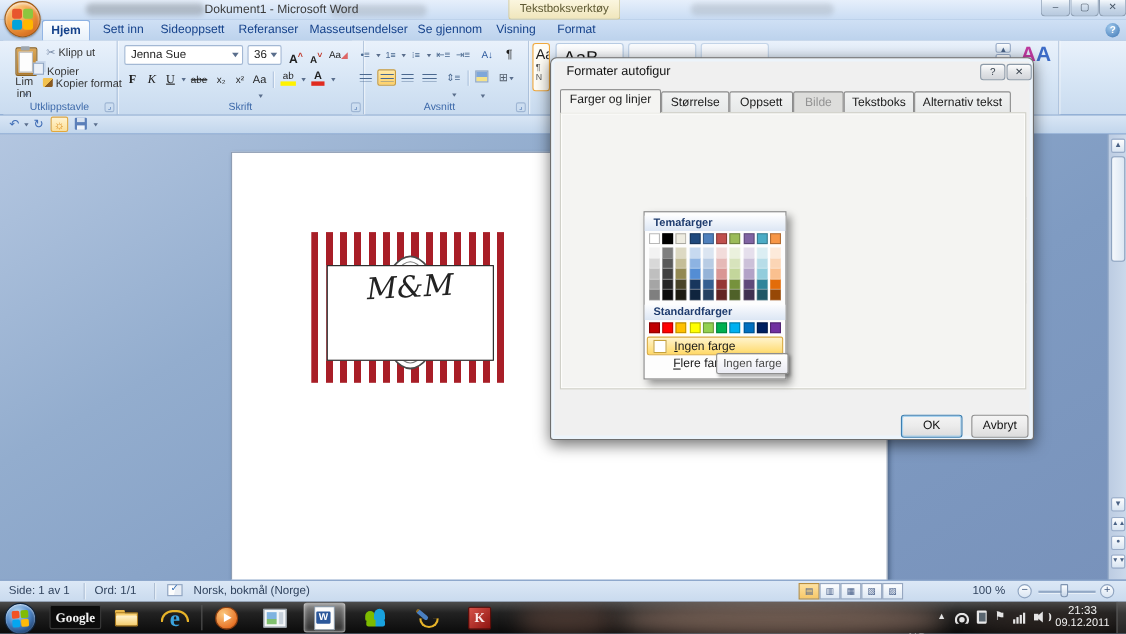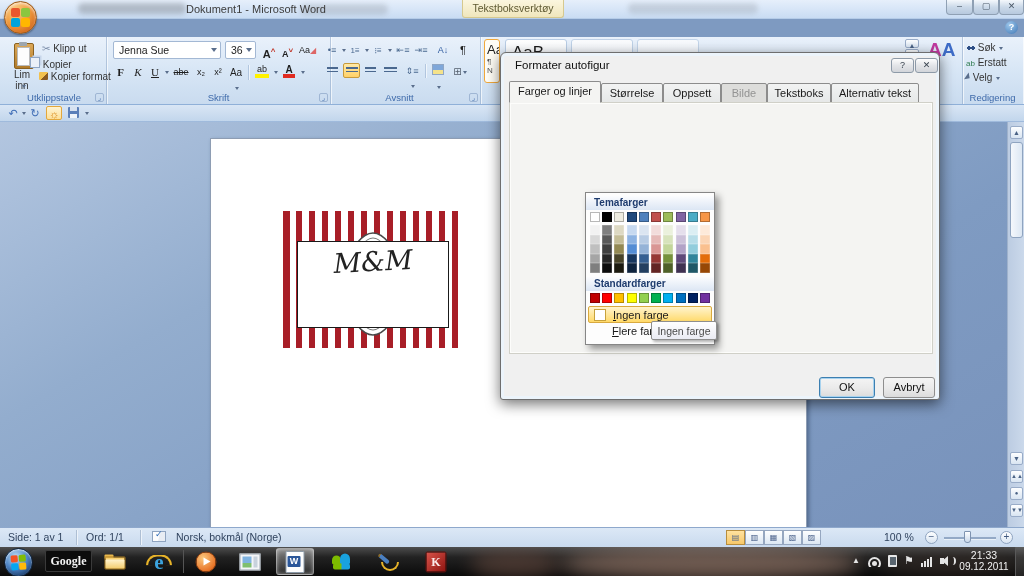--- a/index.html
+++ b/index.html
@@ -148,20 +148,30 @@
 
   <div id="orb" class="abs">
     <div class="abs" style="left:6px;top:6px;width:19px;height:19px;">
       <div class="abs orb-dot" style="left:0;top:0;background:#E8562D;"></div>
       <div class="abs orb-dot" style="left:10px;top:0;background:#8CC63F;"></div>
       <div class="abs orb-dot" style="left:0;top:10px;background:#00A3DA;"></div>
       <div class="abs orb-dot" style="left:10px;top:10px;background:#FFB700;"></div>
     </div>
   </div>
 
+  <div id="tabrow" class="abs">
+    <div class="abs rtab active" style="left:38px;width:44px;">Hjem</div>
+    <div class="abs rtab" style="left:86px;width:52px;">Sett inn</div>
+    <div class="abs rtab" style="left:140px;width:70px;">Sideoppsett</div>
+    <div class="abs rtab" style="left:212px;width:64px;">Referanser</div>
+    <div class="abs rtab" style="left:278px;width:96px;">Masseutsendelser</div>
+    <div class="abs rtab" style="left:376px;width:66px;">Se gjennom</div>
+    <div class="abs rtab" style="left:444px;width:50px;">Visning</div>
+    <div class="abs rtab" style="left:498px;width:52px;">Format</div>
+  </div>
   <div id="help-btn" class="abs">?</div>
 
   <div id="ribbon" class="abs">
 
     <div class="abs rgroup" style="left:2px;width:104px;">
       <div class="abs tbtn" style="left:4px;top:3px;width:32px;height:48px;">
         <div class="abs" style="left:7px;top:2px;width:18px;height:24px;background:linear-gradient(#DCA858,#B07A2A);border:1px solid #8A6120;border-radius:2px;">
           <div class="abs" style="left:2px;top:3px;width:11px;height:17px;background:#FDFDFD;border:1px solid #BBB;"></div>
           <div class="abs" style="left:4px;top:-2px;width:8px;height:4px;background:#9DA6AE;border-radius:1px;"></div>
         </div>
@@ -245,26 +255,20 @@
       </div>
       <div class="abs style-chip" style="left:90px;top:2px;width:62px;height:44px;opacity:.85;"></div>
       <div class="abs style-chip" style="left:156px;top:2px;width:62px;height:44px;opacity:.75;"></div>
       <div class="abs scroll-btn" style="left:424px;top:2px;width:14px;height:9px;">▲</div>
       <div class="abs scroll-btn" style="left:424px;top:12px;width:14px;height:9px;">▼</div>
       <div class="abs" style="left:447px;top:2px;width:34px;height:44px;">
         <span style="font-size:19px;font-weight:bold;color:#C0399F;">A</span><span style="font-size:19px;font-weight:bold;color:#3E6CC7;">A</span>
       </div>
     </div>
 
-    <div class="abs rgroup" style="left:962px;width:61px;border-right:none;">
-      <div class="abs minibtn" style="left:4px;top:5px;"><span class="bar-icon" style="width:9px;height:7px;background:radial-gradient(circle 3px at 3px 4px,#2E4F86 60%,transparent 61%),radial-gradient(circle 3px at 7px 4px,#2E4F86 60%,transparent 61%);"></span> <span>Søk</span> <span class="ds"></span></div>
-      <div class="abs minibtn" style="left:4px;top:20px;"><span style="font-size:8px;color:#2E7B4F;">ab</span> <span>Erstatt</span></div>
-      <div class="abs minibtn" style="left:4px;top:35px;"><span class="bar-icon" style="width:0;height:0;border-left:4px solid #5A6E8C;border-top:4px solid transparent;border-bottom:4px solid transparent;transform:rotate(35deg);"></span> <span>Velg</span> <span class="ds"></span></div>
-      <div class="glabel abs">Redigering</div>
-    </div>
   </div>
 
   <div id="qat" class="abs">
     <div class="abs qbtn" style="left:6px;width:14px;">↶</div>
     <span class="ds abs" style="left:21px;top:7px;"></span>
     <div class="abs qbtn" style="left:28px;width:14px;">↻</div>
     <div class="abs qbtn" style="left:46px;width:16px;border:1px solid #E3A83C;border-radius:2px;background:linear-gradient(#FFF3D0,#FCE09A);color:#D98A1D;box-sizing:border-box;">☼</div>
     <div class="abs qbtn" style="left:66px;width:14px;"><span class="floppy bar-icon" style="margin-top:1px;"></span></div>
     <span class="ds abs" style="left:84px;top:7px;"></span>
   </div>

